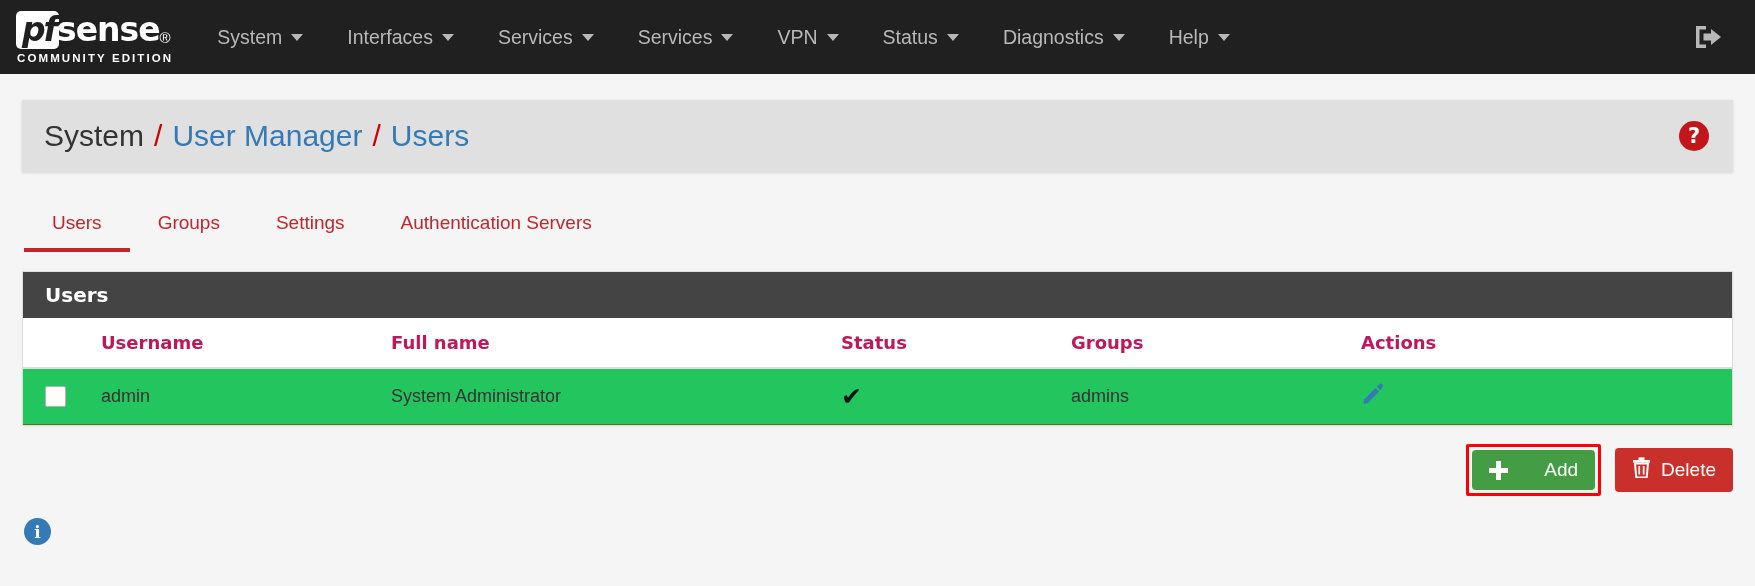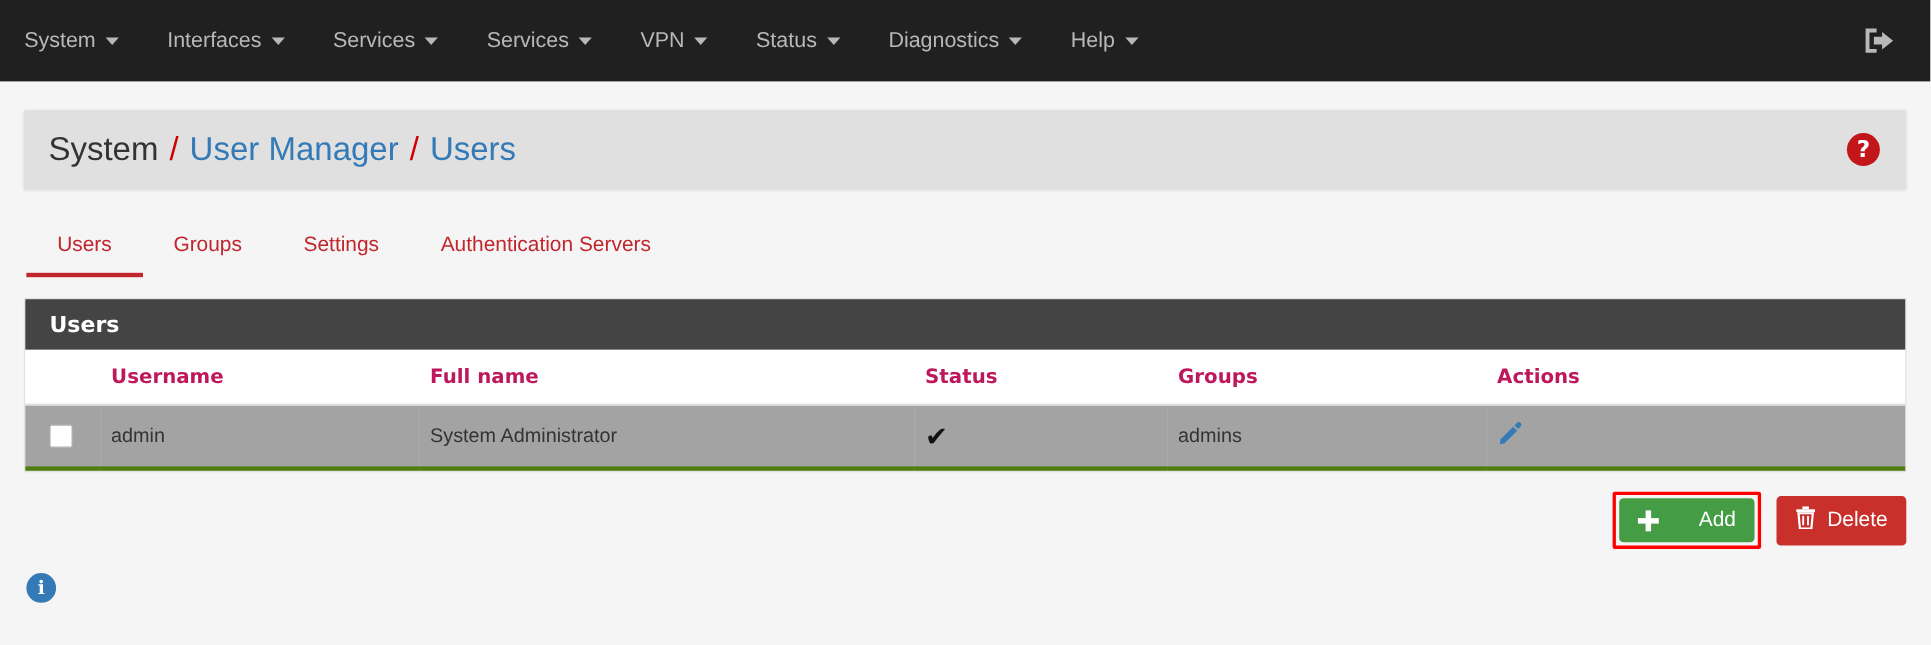--- a/index.html
+++ b/index.html
@@ -176,22 +176,22 @@
     font-weight: bold;
     color: #be185d;
     padding: 14px 10px;
     border-bottom: 2px solid #ddd;
     font-family: "DejaVu Sans", sans-serif;
   }
   table.users-table td {
     font-size: 18px;
     color: #333;
     padding: 13px 10px;
-    background: #a3a3a3;
-    border-bottom: 4px solid #4d7c0f;
+    background: #22c55e;
+    border-bottom: 1px solid #4d7c0f;
   }
   .col-chk   { width: 68px; padding-left: 22px !important; }
   .col-user  { width: 290px; }
   .col-full  { width: 450px; }
   .col-stat  { width: 230px; }
   .col-group { width: 290px; }
   .col-act   { text-align: left; }
 
   .row-chk {
     width: 21px; height: 21px;
@@ -267,20 +267,28 @@
     justify-content: center;
     font-family: "DejaVu Serif", serif;
     cursor: pointer;
   }
 </style>
 </head>
 <body>
 
 <div class="navbar">
 
+  <div class="brand">
+    <div class="brand-logo">
+      <span class="brand-pf">pf</span>
+        <span class="brand-sense">sense</span>
+        <span class="brand-dot">®</span>
+    </div>
+    <div class="brand-sub">COMMUNITY EDITION</div>
+  </div>
 
   <div class="nav-items">
     <div class="nav-item">
       <span>System</span>
       <span class="caret"></span>
     </div>
     <div class="nav-item">
       <span>Interfaces</span>
       <span class="caret"></span>
     </div>

